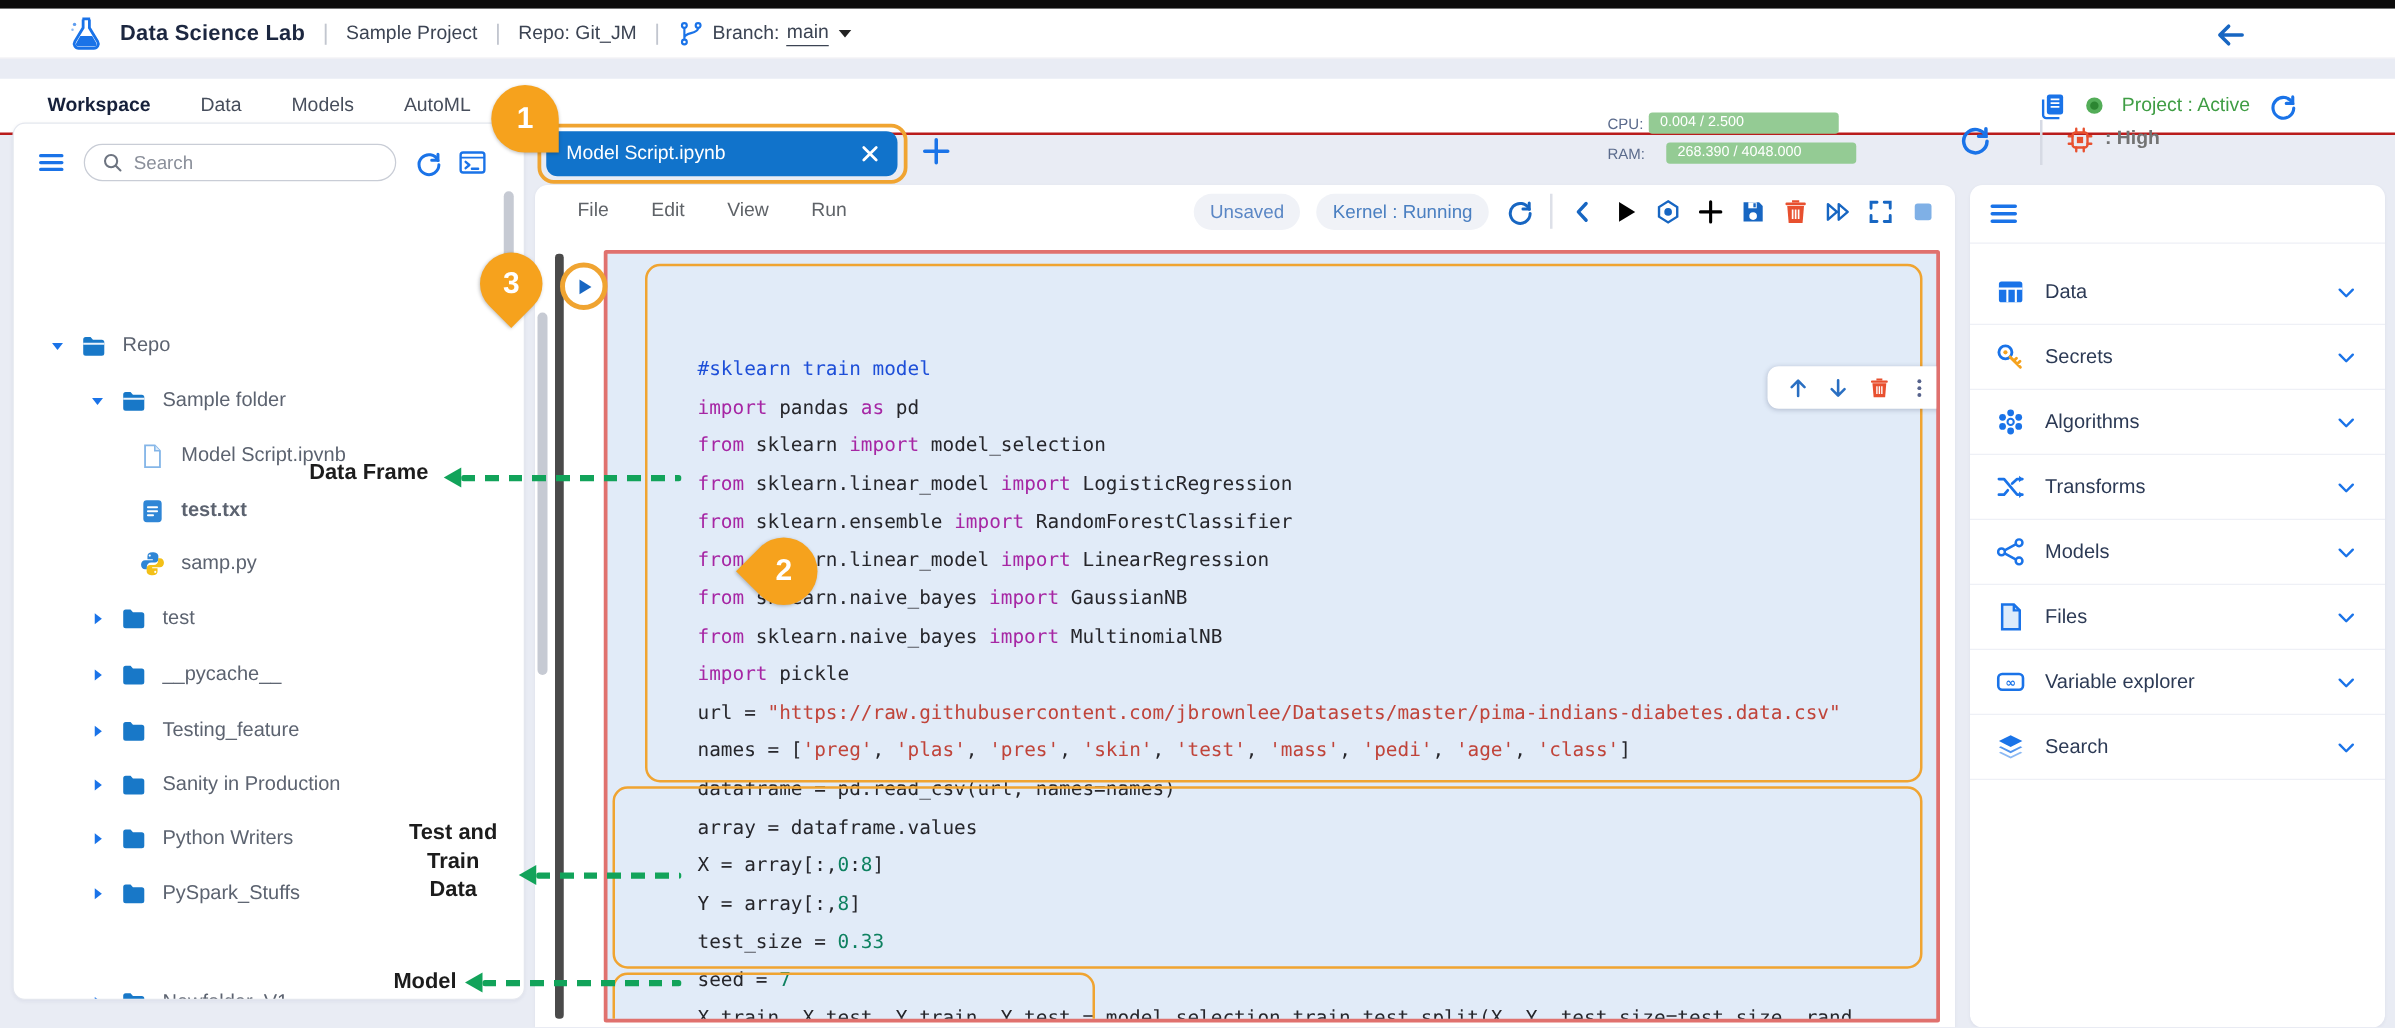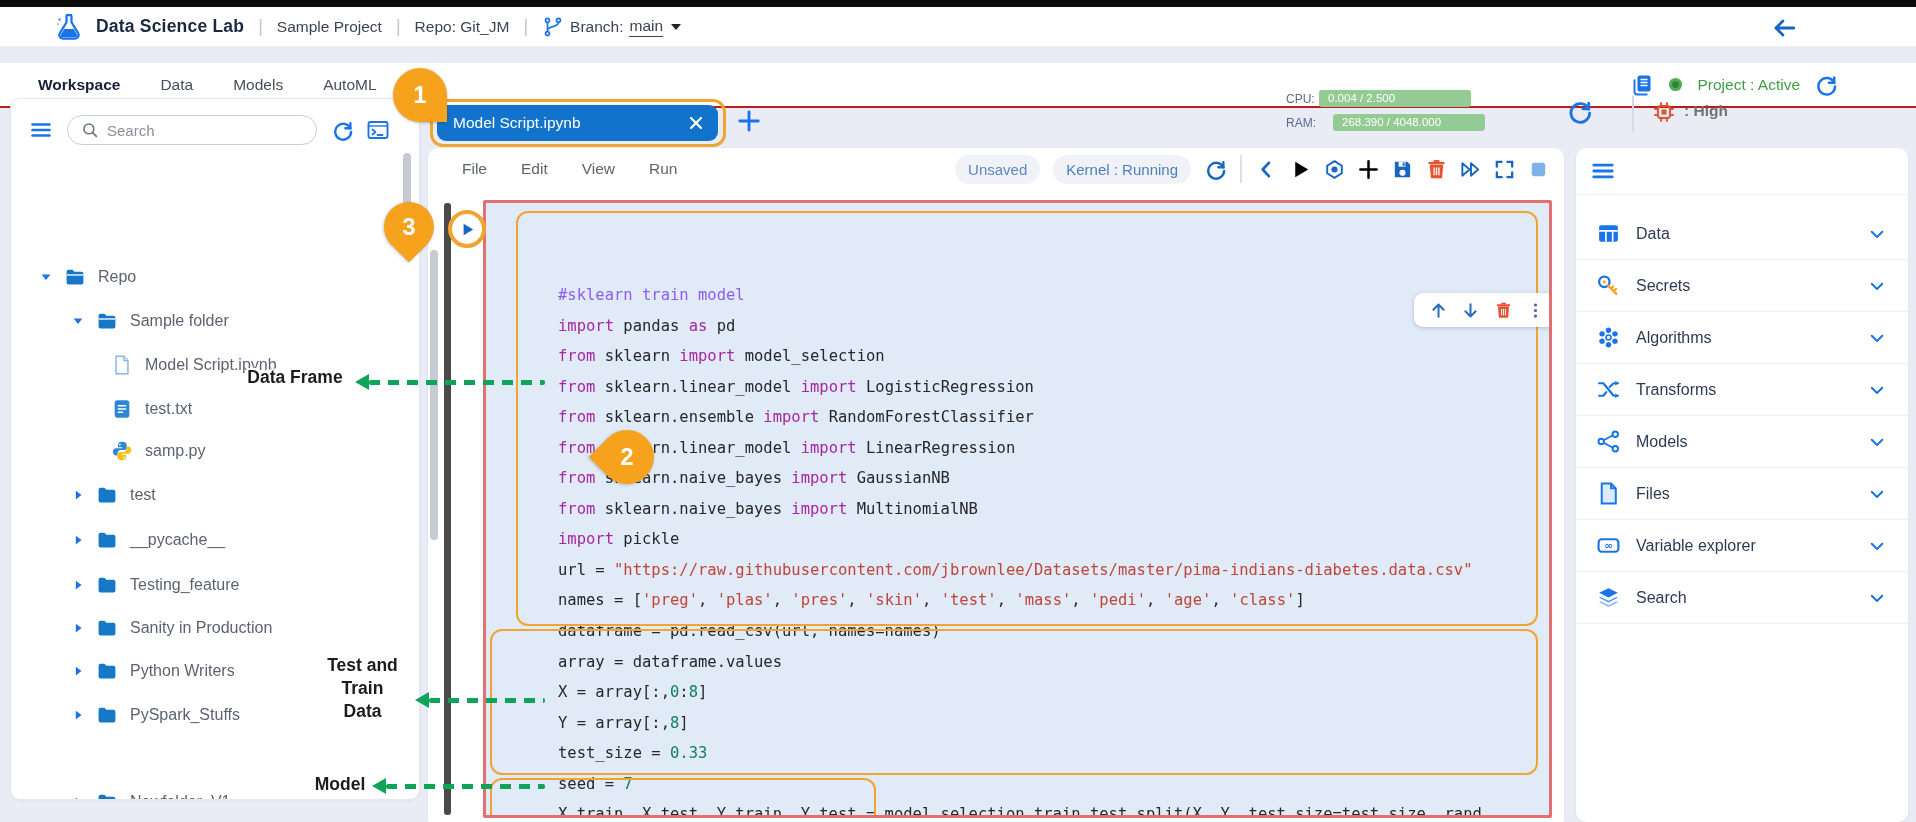--- a/index.html
+++ b/index.html
@@ -89,21 +89,21 @@
   .play-ring { position:absolute; left:20px; top:62px; width:38px; height:38px; border:4px solid #f0a431;
     border-radius:50%; background:#fff; z-index:22; display:flex; align-items:center; justify-content:center; }
   .play-ring svg { width:17px; height:17px; }
 
   .redbox { position:absolute; left:55px; top:52px; width:1069px; height:618px; border:3px solid #e0716e;
     background:#e1ebf8; border-radius:2px; overflow:hidden; }
   .obox { position:absolute; border:2.5px solid #f0a431; border-radius:12px; z-index:6; }
   .code { position:absolute; left:72px; top:77px; width:1050px; z-index:5;
     font-family:"DejaVu Sans Mono", monospace; font-size:15.5px; white-space:pre; }
   .code .ln { height:30.55px; line-height:30.55px; }
-  .cm { color:#8b5cf6;margin-top:40px; } .kw { color:#a626a4; } .st { color:#c0443a; } .nm { color:#0e8160; } .pl { color:#26262b; }
+  .cm { color:#1d4ed8;margin-top:40px; } .kw { color:#a626a4; } .st { color:#c0443a; } .nm { color:#0e8160; } .pl { color:#26262b; }
 
   .cell-tools { position:absolute; left:928px; top:90px; width:146px; height:34px; background:#fff;
     border-radius:9px; box-shadow:0 1px 4px rgba(40,50,90,.25); z-index:25;
     display:flex; align-items:center; justify-content:space-around; padding:0 8px; }
   .cell-tools .ci { width:19px; height:19px; cursor:pointer; }
 
   
   .rpanel { position:absolute; left:1576px; top:148px; width:332px; height:674px; background:#fff;
     border-radius:10px; box-shadow:0 1px 3px rgba(30,40,90,.06); }
   .rp-burger { position:absolute; left:14px; top:10px; width:26px; height:26px; }
@@ -267,21 +267,21 @@
         </div>
         <div class="tree-row" style="top: 249px; left: 100px;">
           <span class="tw" style="width: 22px; height: 22px; display: inline-block;">
             <svg viewBox="0 0 24 24" style="width: 100%; height: 100%; display: block;">
               <path d="M5.5 2.5h8.5l4.5 4.7V21.5H5.5Z" fill="#fff" stroke="#85b6e8" stroke-width="1.6"></path>
               <path d="M14 2.5v4.7h4.5" fill="#dcebfb" stroke="#85b6e8" stroke-width="1.4"></path>
             </svg>
           </span>
           <span class="tree-label">Model Script.ipynb</span>
         </div>
-        <div class="tree-row" style="top: 293px; left: 100px;">
+        <div class="tree-row" style="top: 293px; left: 100px; font-weight: bold;">
           <span class="tw" style="width: 22px; height: 22px; display: inline-block;">
             <svg viewBox="0 0 24 24" style="width: 100%; height: 100%; display: block;">
               <rect x="4" y="2.5" width="16" height="19" rx="3" fill="#2f86d6"></rect>
               <path d="M8 8.5h8M8 12h8M8 15.5h4.5" stroke="#fff" stroke-width="1.7" stroke-linecap="round"></path>
             </svg>
           </span>
           <span class="tree-label">test.txt</span>
         </div>
         <div class="tree-row" style="top: 335px; left: 100px;">
           <span class="tw" style="width: 22px; height: 22px; display: inline-block;">

